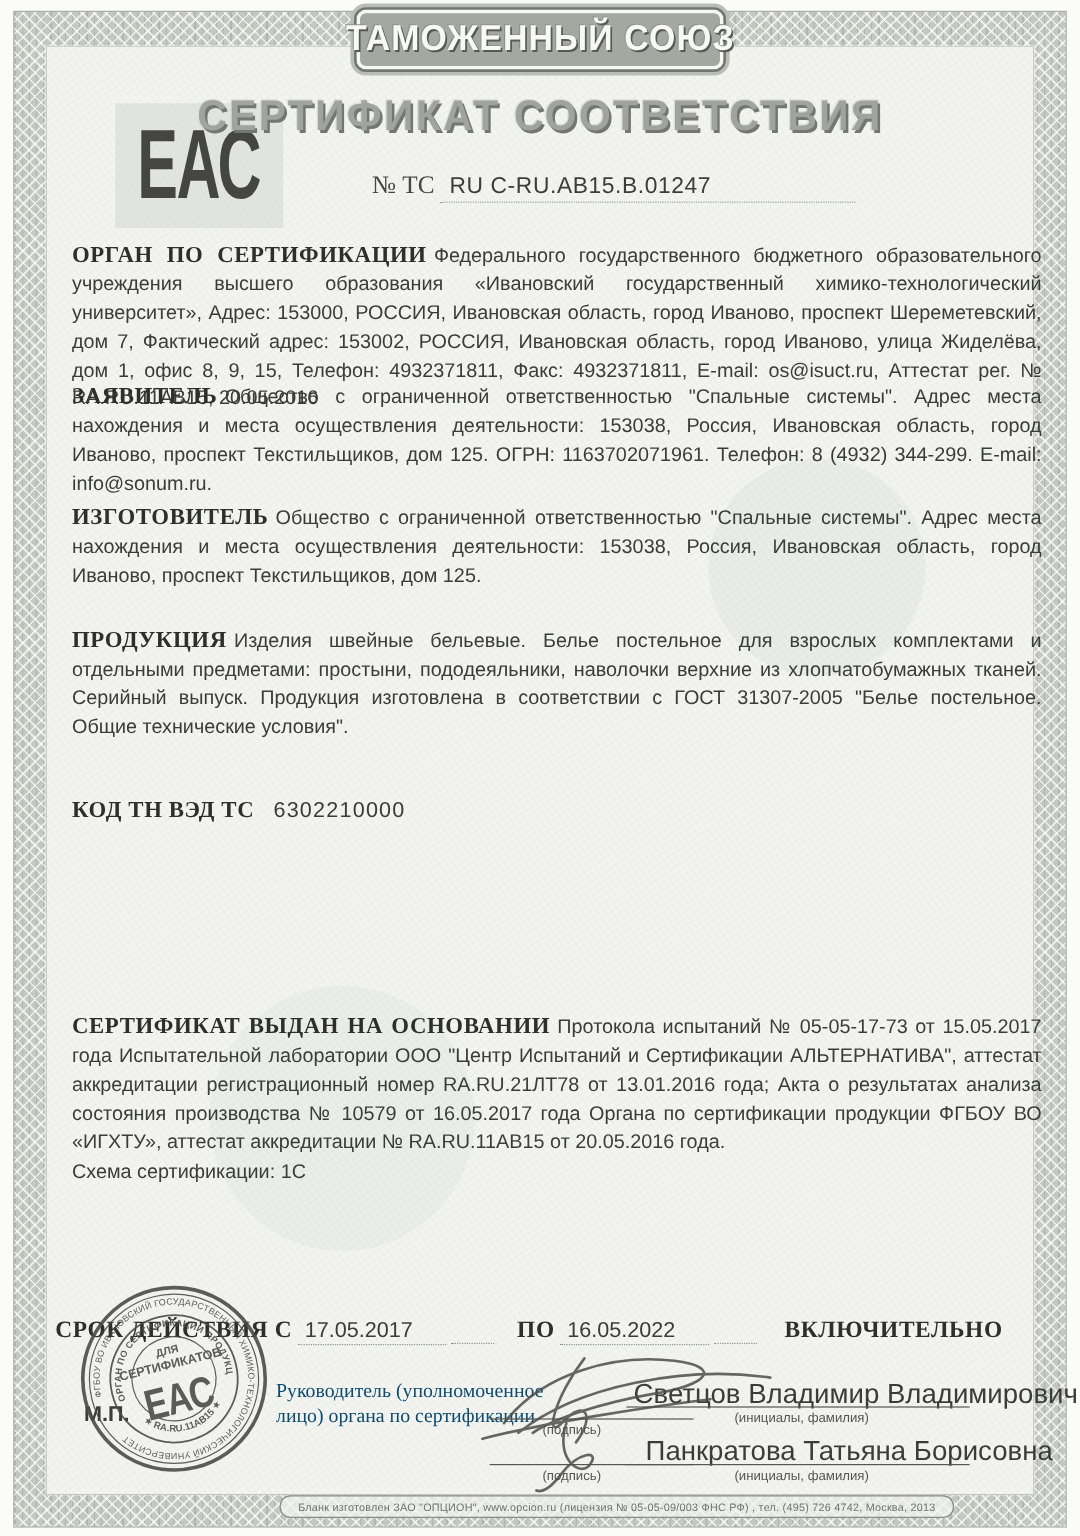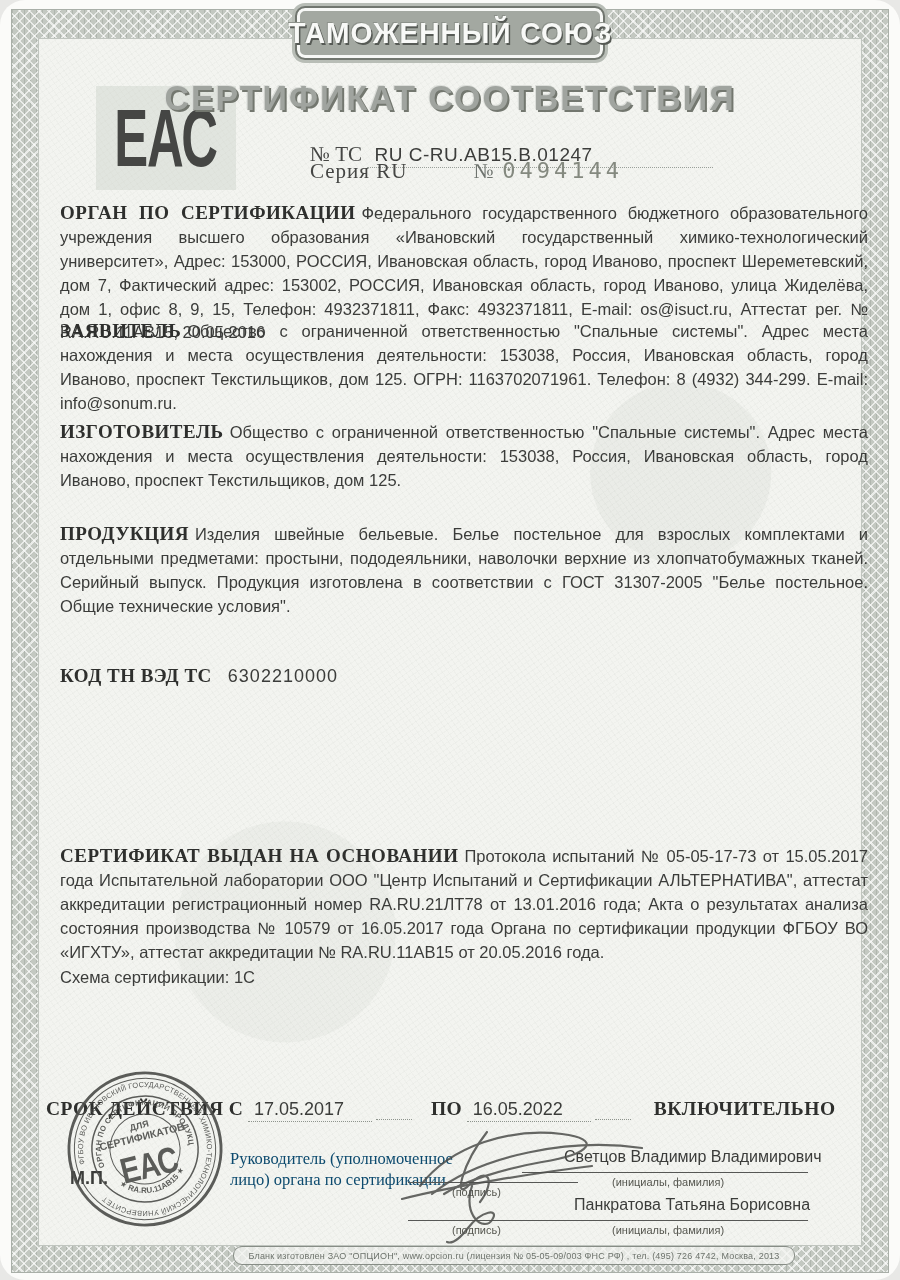--- a/index.html
+++ b/index.html
@@ -1,17 +1,17 @@
 <!DOCTYPE html>
 <html><head>
 <meta charset="utf-8">
 <style>
   html,body{margin:0;padding:0;background:#e8e8e6;}
   .page{position:relative;width:900px;height:1280px;background:#fbfbf9;overflow:hidden;
-        font-family:"Liberation Sans","DejaVu Sans",sans-serif;color:#3b3c3a;border-radius:25px;}
+        font-family:"Liberation Sans","DejaVu Sans",sans-serif;color:#3b3c3a;}
   
   .frame{position:absolute;left:12px;top:10px;right:12px;bottom:8px;
          background-color:#c3c8c1;
          background-image:
            repeating-linear-gradient(45deg, rgba(255,255,255,.65) 0 1.5px, rgba(0,0,0,0) 1.5px 7px),
            repeating-linear-gradient(-45deg, rgba(255,255,255,.65) 0 1.5px, rgba(0,0,0,0) 1.5px 7px),
            repeating-linear-gradient(90deg, rgba(110,118,110,.22) 0 1px, rgba(0,0,0,0) 1px 6px);
          box-shadow:0 0 0 1px #a9afa8;}
   .inner{position:absolute;left:38px;top:38px;right:38px;bottom:34px;
          background-color:#f3f4f0;
@@ -59,21 +59,21 @@
   .valid{position:absolute;left:46px;top:1098px;width:808px;z-index:2;white-space:nowrap;}
   .valid .slab{font-family:"Liberation Serif","DejaVu Serif",serif;font-weight:bold;
          font-size:19.5px;color:#2e2f2d;letter-spacing:.5px;}
   .valid .date{font-size:18px;color:#3b3c3a;border-bottom:1.5px dotted #8e948d;padding:0 28px 2px 6px;}
   .valid .gap1{display:inline-block;width:36px;border-bottom:1.5px dotted #8e948d;}
   
   .sigrole{position:absolute;z-index:2;font-family:"Liberation Serif","DejaVu Serif",serif;
          font-size:16.5px;color:#0c4a6e;line-height:1.3;}
   .sigline{position:absolute;z-index:2;border-bottom:1.3px solid #565755;}
   .sigcap{position:absolute;z-index:2;font-size:11px;color:#55564f;}
-  .signame{position:absolute;z-index:2;font-size:16px;color:#3b3c3a;white-space:nowrap;margin-left:36px;}
+  .signame{position:absolute;z-index:2;font-size:23px;color:#3b3c3a;white-space:nowrap;}
   .mp{position:absolute;left:70px;top:1168px;z-index:2;
       font-family:Liberation Sans, sans-serif;font-weight:bold;font-size:18px;color:#46474</style><style>
   .stamp{position:absolute;left:54px;top:1058px;width:182px;height:182px;z-index:5;
          transform:rotate(-14deg);opacity:.9;}
   .sigscrawl{position:absolute;left:392px;top:1124px;width:280px;height:125px;z-index:4;}
   .footer-pill{position:absolute;left:233px;top:1246px;width:560px;height:17px;z-index:7;
          border:1px solid #878d86;border-radius:9px;background:rgba(243,244,240,.75);
          display:flex;align-items:center;justify-content:center;}
   .footer-pill span{font-size:9px;color:#6d736c;white-space:nowrap;letter-spacing:.2px;}
 </style>
@@ -92,25 +92,20 @@
     <span>ЕАС</span>
   </div>
 
   <div class="doc-title">СЕРТИФИКАТ СООТВЕТСТВИЯ</div>
 
   <div class="numline">
     <span class="lab">№ ТС</span>
     <span class="val">RU C-RU.AB15.B.01247</span>
   </div>
 
-  <div class="serline">
-    <span class="lab">Серия RU</span>
-    <span class="nosign">№</span>
-    <span class="val">0494144</span>
-  </div>
 
   <p class="sec" style="top:185px">
     <b>ОРГАН ПО СЕРТИФИКАЦИИ</b><span>Федерального государственного бюджетного  образовательного учреждения высшего образования «Ивановский государственный химико-технологический университет», Адрес: 153000, РОССИЯ, Ивановская область, город Иваново, проспект Шереметевский, дом 7, Фактический адрес: 153002, РОССИЯ, Ивановская область, город Иваново, улица Жиделёва, дом 1, офис 8, 9, 15, Телефон: 4932371811, Факс: 4932371811, E-mail: os@isuct.ru, Аттестат рег. № RA.RU.11АВ15, 20.05.2016</span>
   </p>
 
   <p class="sec" style="top:303px">
     <b>ЗАЯВИТЕЛЬ</b><span>Общество с ограниченной ответственностью "Спальные системы". Адрес места нахождения и места осуществления деятельности: 153038, Россия, Ивановская область, город Иваново, проспект Текстильщиков, дом 125. ОГРН: 1163702071961. Телефон: 8 (4932) 344-299. E-mail: info@sonum.ru.</span>
   </p>
 
   <p class="sec" style="top:404px">

